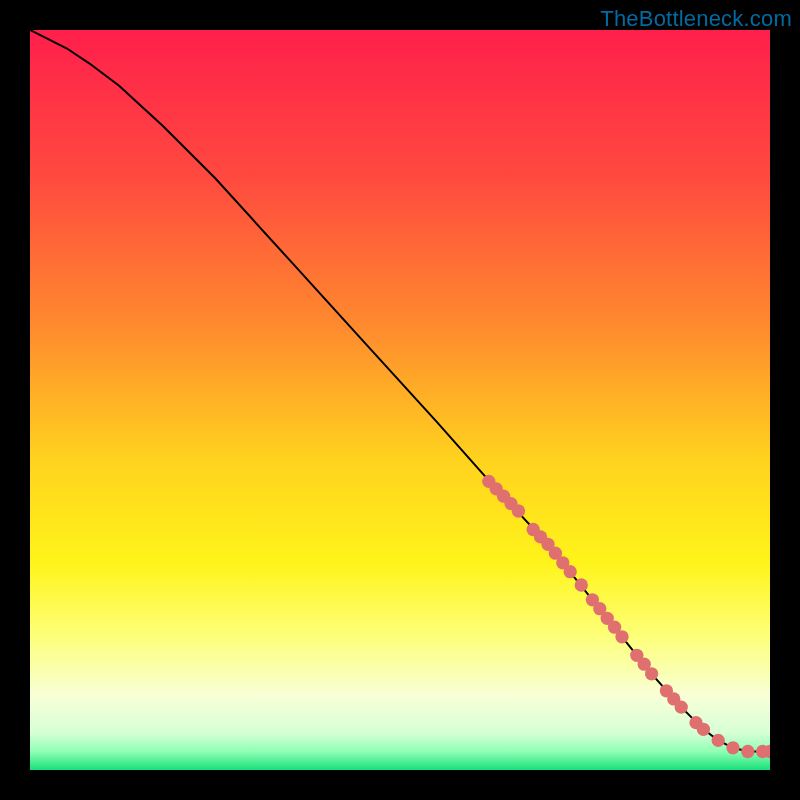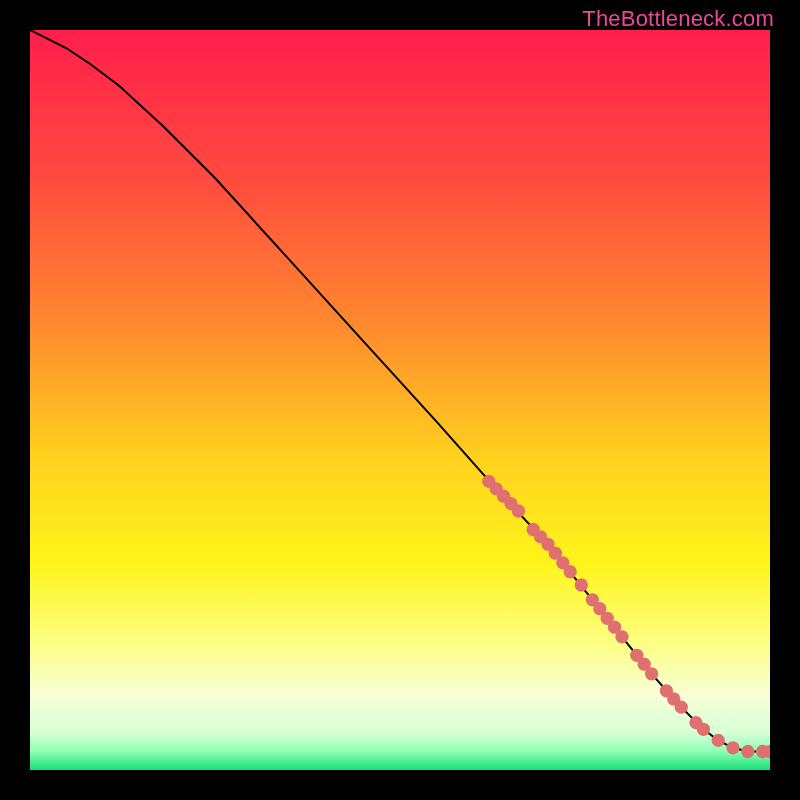--- a/index.html
+++ b/index.html
@@ -28,22 +28,22 @@
     overflow: hidden;
   }
   .plot svg {
     display: block;
     width: 740px;
     height: 740px;
   }
   .watermark {
     position: absolute;
     top: 6px;
-    right: 26px;
-    color: #ec4899;
+    right: 8px;
+    color: #0369a1;
     font-size: 22px;
     font-weight: 500;
     letter-spacing: 0.2px;
   }
 </style>
 </head>
 <body>
 
 <div class="frame">
   <div class="plot">

